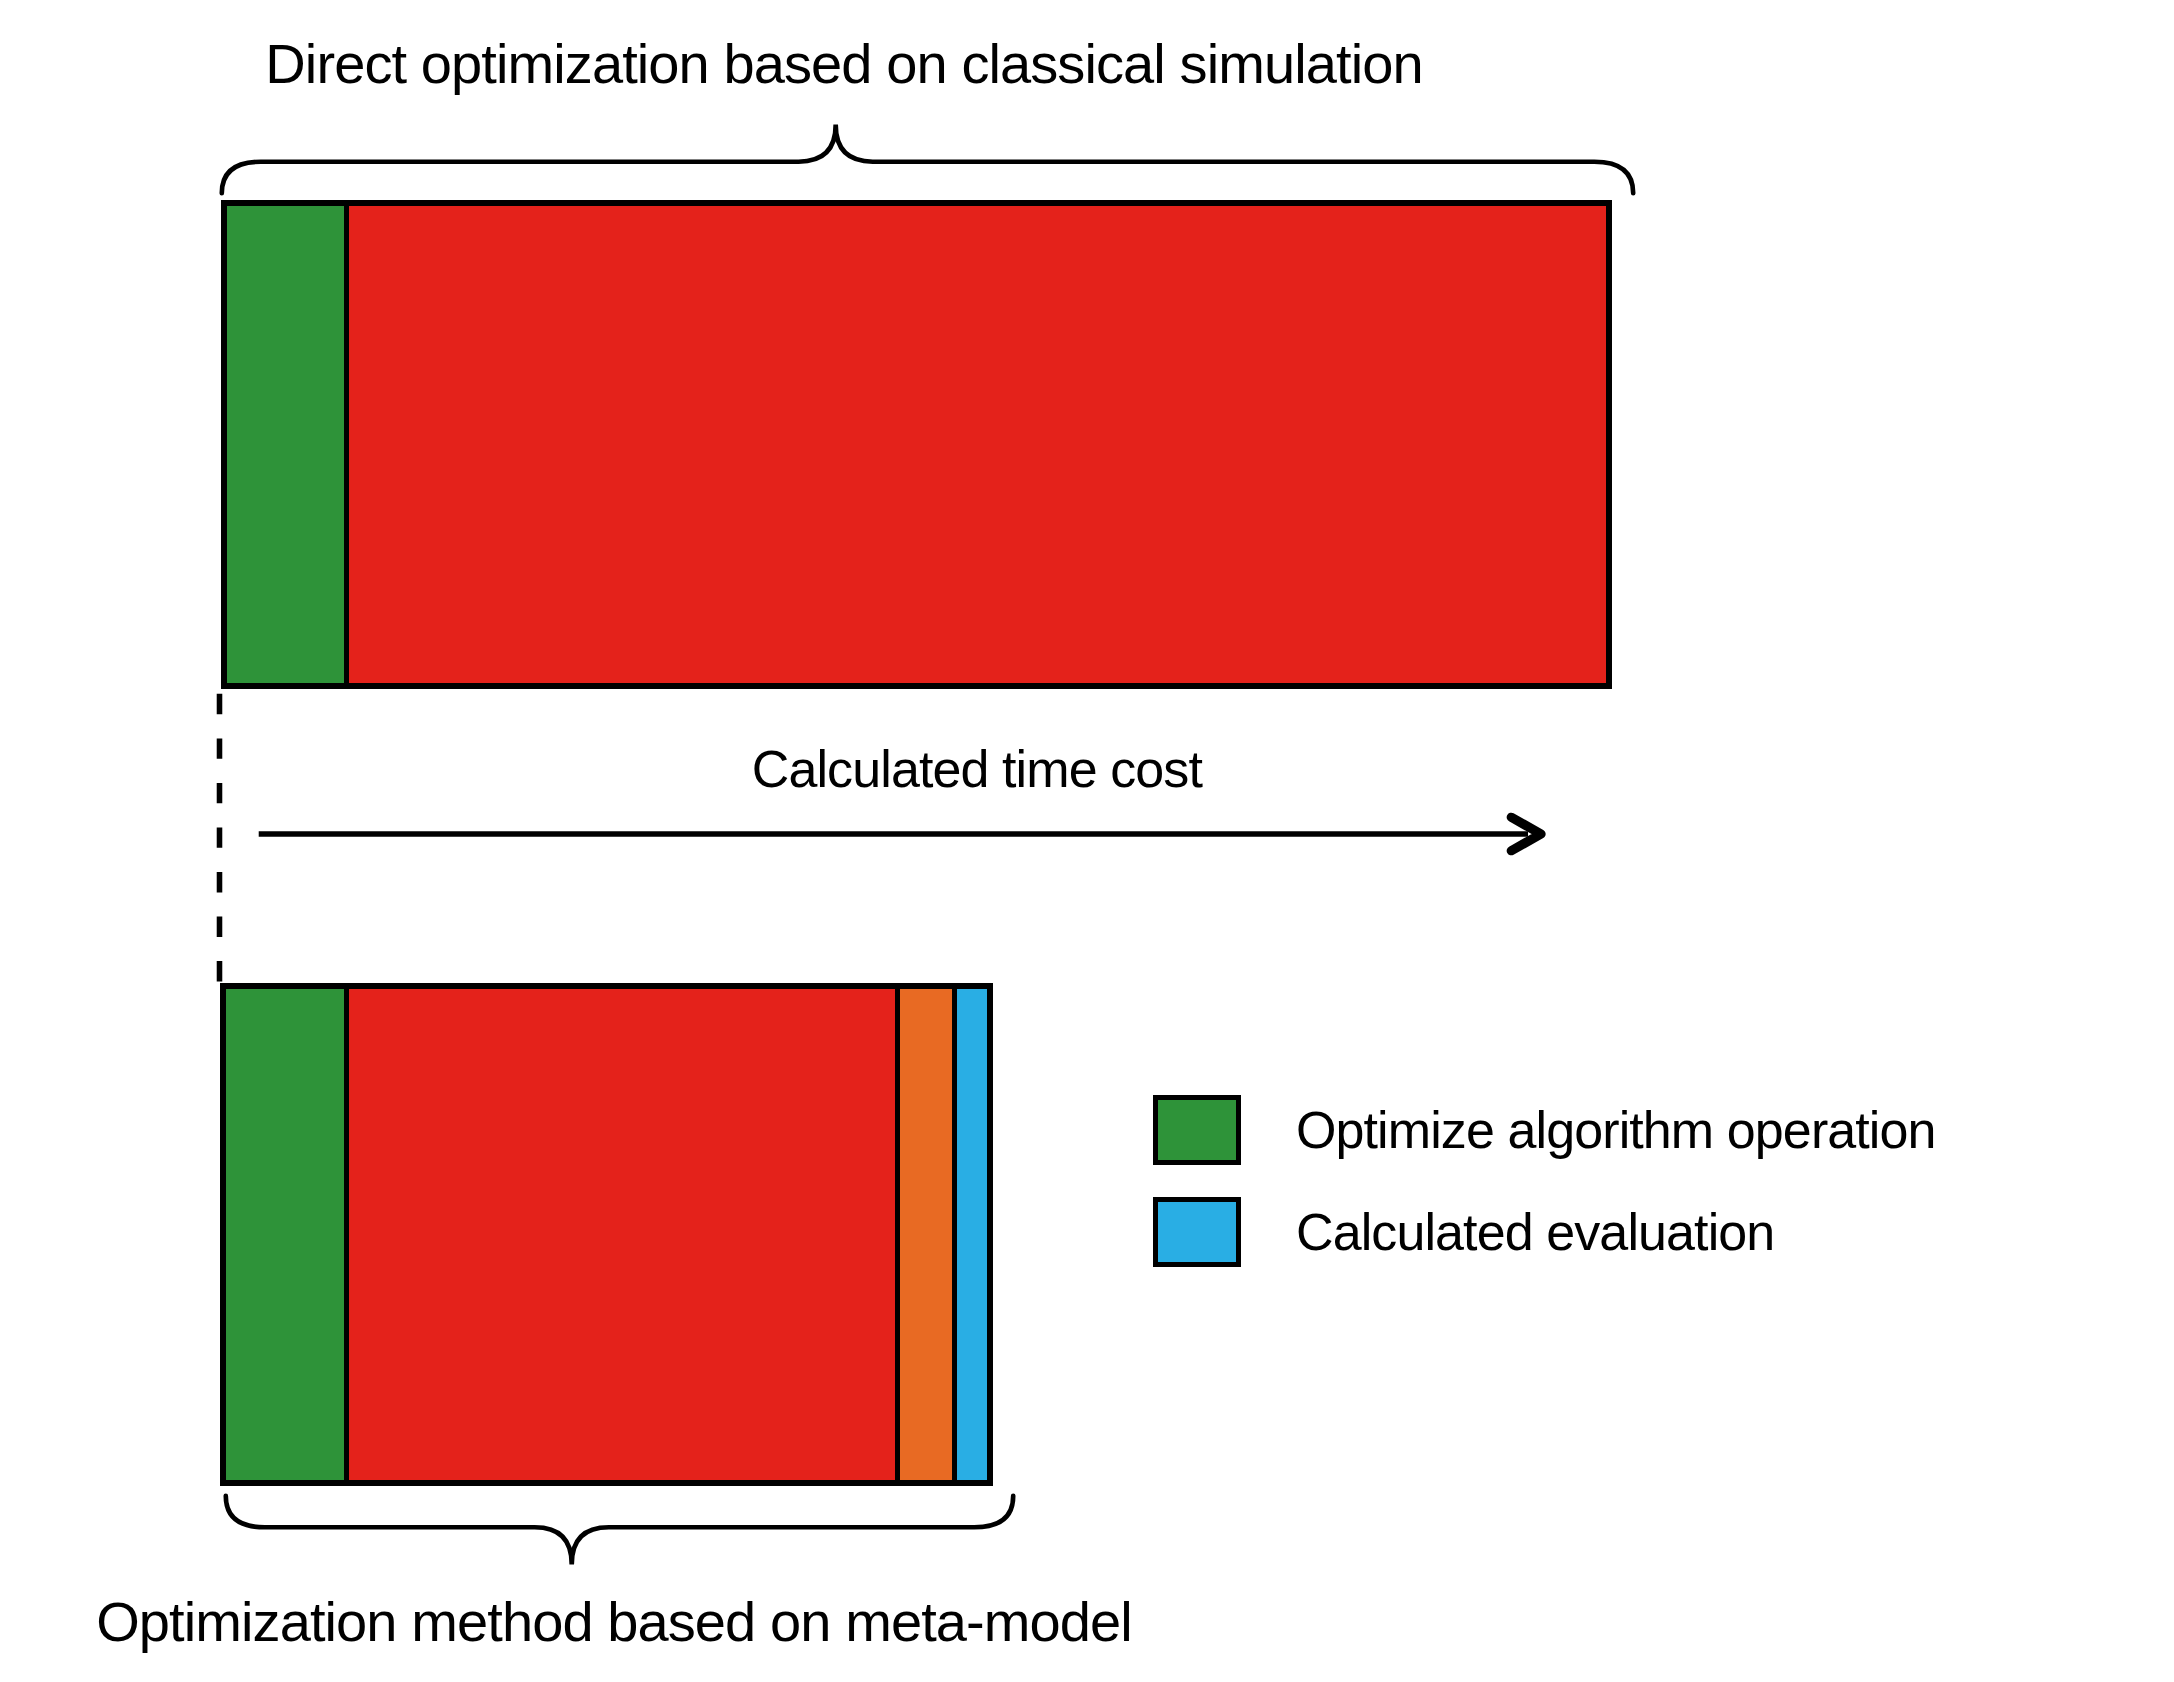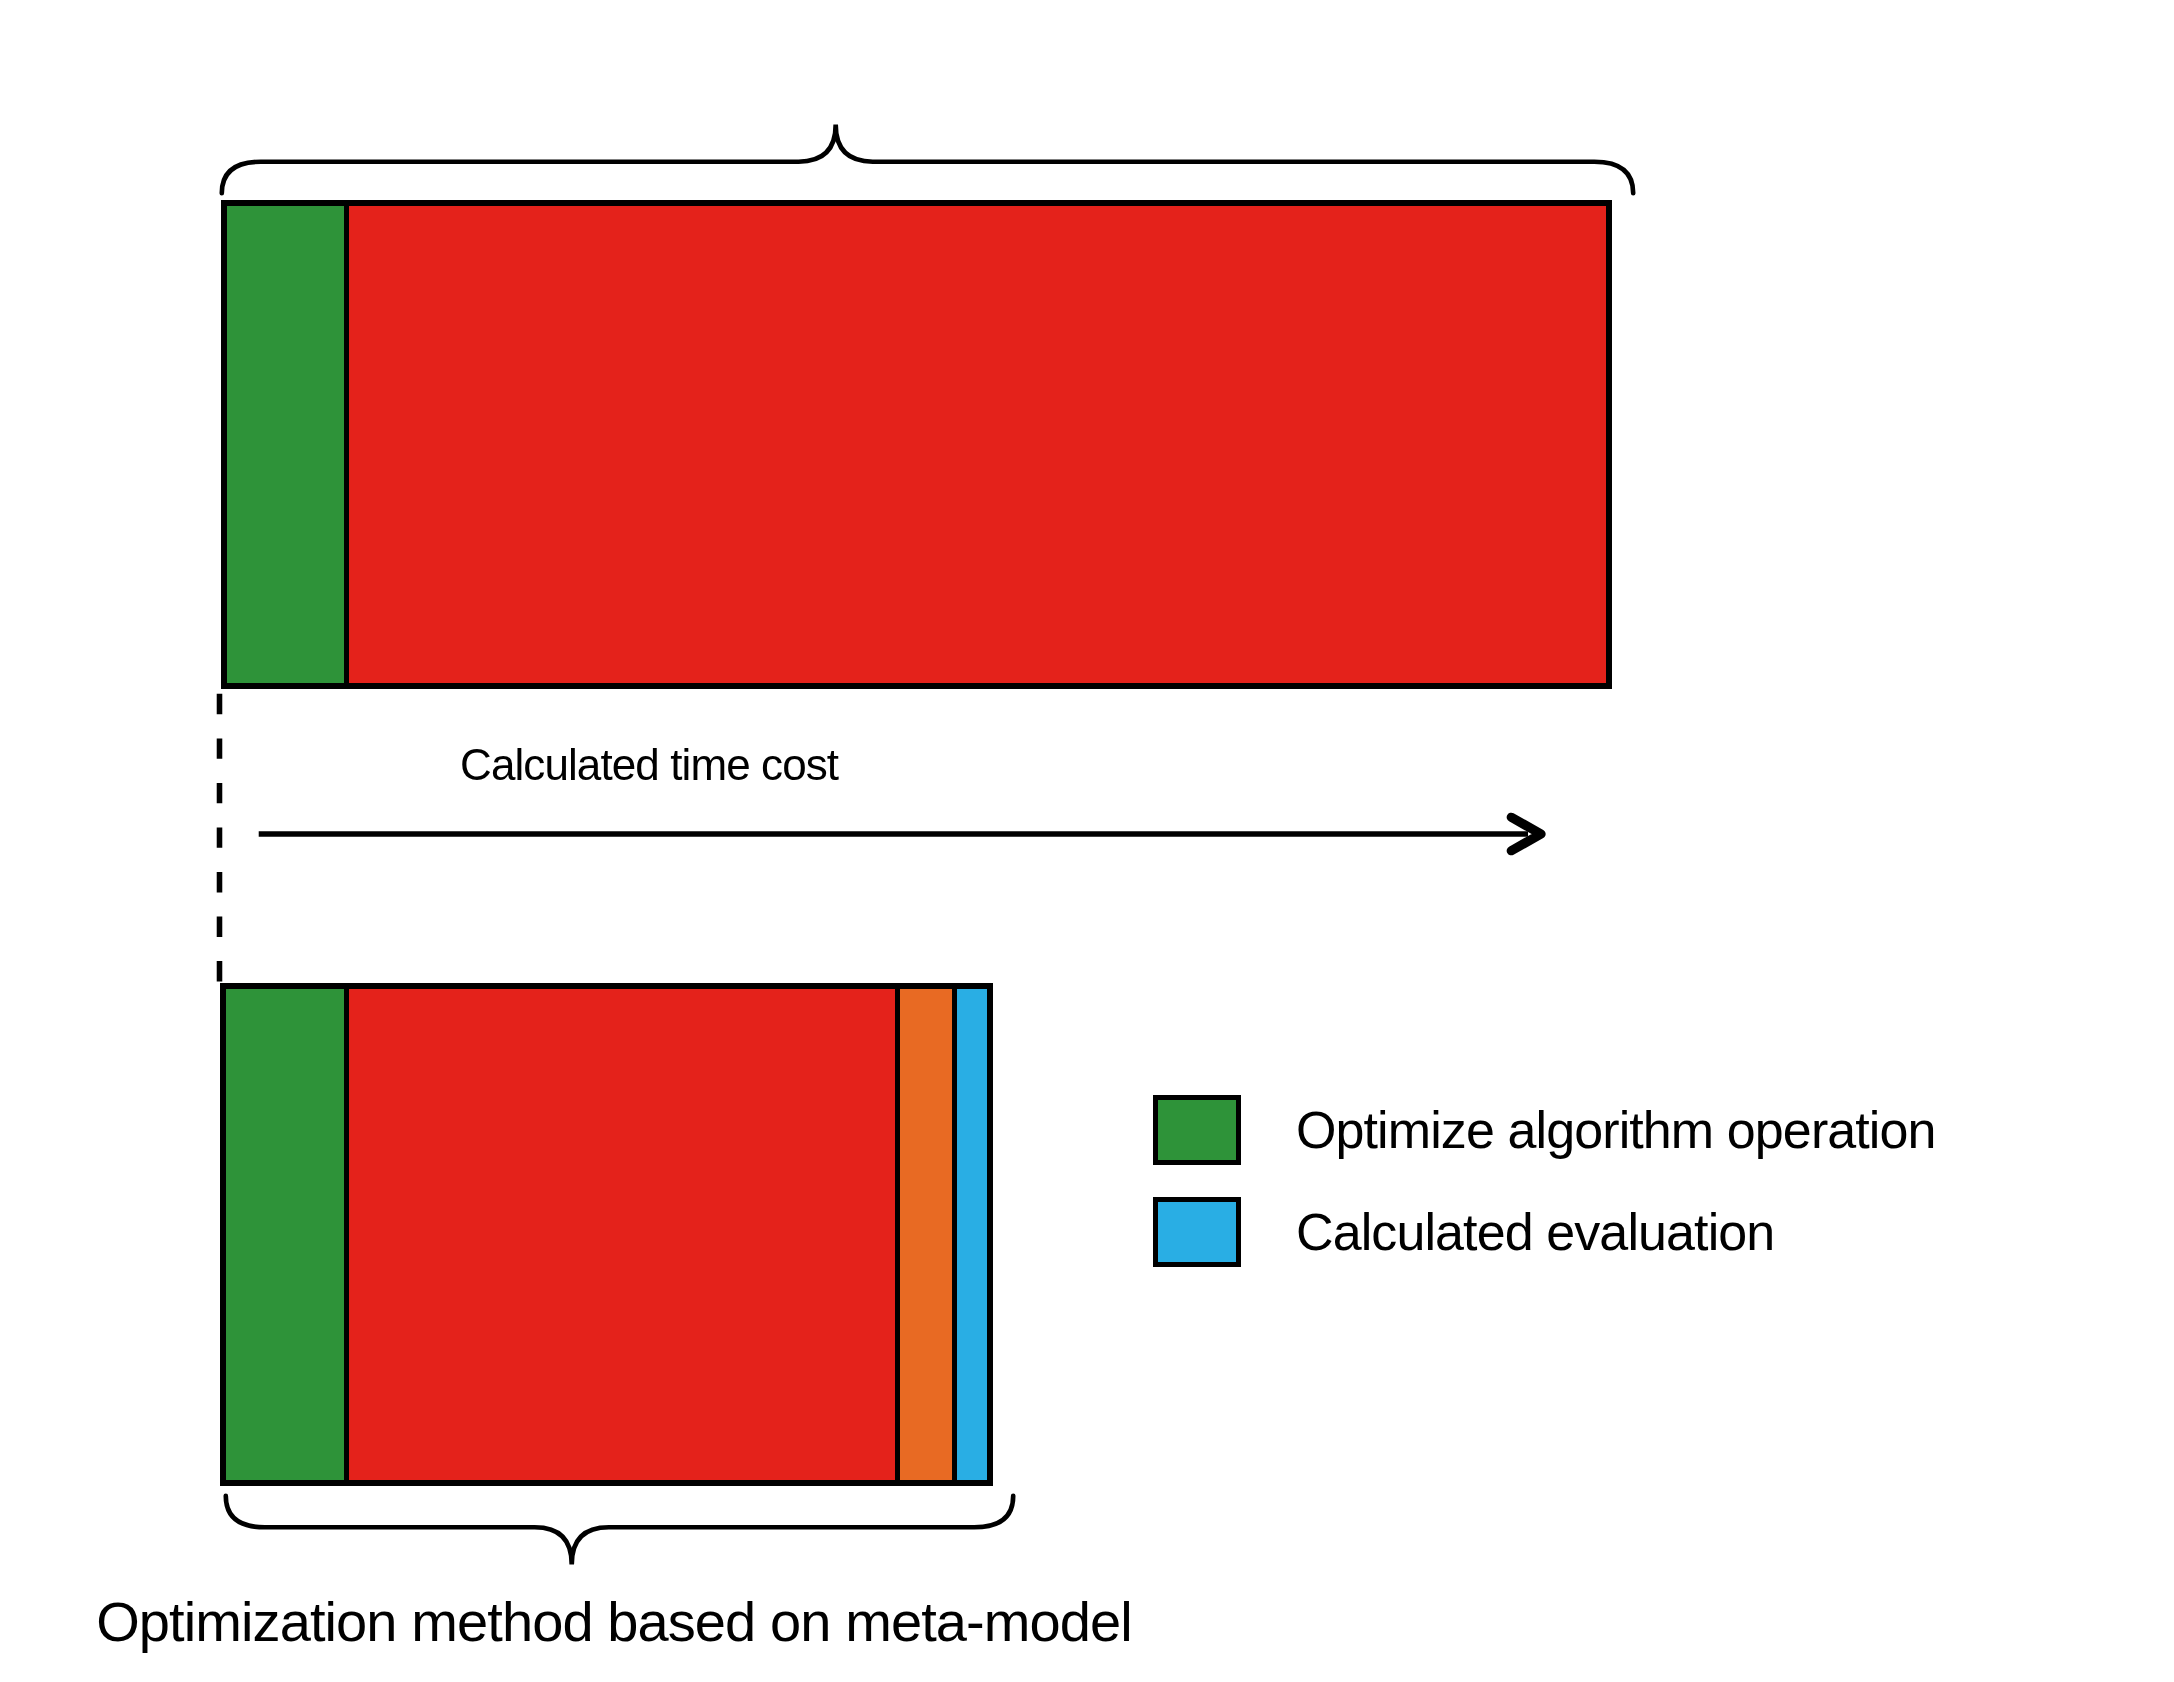--- a/index.html
+++ b/index.html
@@ -26,22 +26,22 @@
     left: 227px;
     top: 32px;
     width: 1234px;
     text-align: center;
     font-size: 56px;
   }
   #axis-label {
     left: 460px;
     top: 740px;
     width: 742px;
-    text-align: left;
-    font-size: 44px;
+    text-align: right;
+    font-size: 52px;
   }
   #title-bottom {
     left: 32px;
     top: 1573px;
     width: 1164px;
     text-align: center;
     font-size: 56px;
     margin-top: 17px;
   }
   .brace-svg, .line-svg {
@@ -97,20 +97,21 @@
     line-height: 70px;
     letter-spacing: -0.9px;
     white-space: nowrap;
   }
 </style>
 </head>
 <body>
 
 <div id="stage">
 
+  <div id="title-top" class="figure-text">Direct optimization based on classical simulation</div>
 
   <svg id="brace-top" class="brace-svg" width="1417" height="78" viewBox="0 0 1528 84">
     <path d="M 3,80 Q 3,46 45,46 L 625,46 Q 665,46 665,6 Q 665,46 705,46 L 1483,46 Q 1525,46 1525,80" fill="none" stroke="#000000" stroke-width="5" stroke-linecap="round"></path>
   </svg>
 
   <div id="bar-classical" class="bar" style="width: 1391px;">
       <div class="segment" title="Optimize algorithm operation" style="flex-grow: 8.5; background: rgb(46, 147, 57);"></div>
       <div class="segment" title="Building performance simulation" style="flex-grow: 91.5; background: rgb(228, 34, 27);"></div>
     </div>
 

